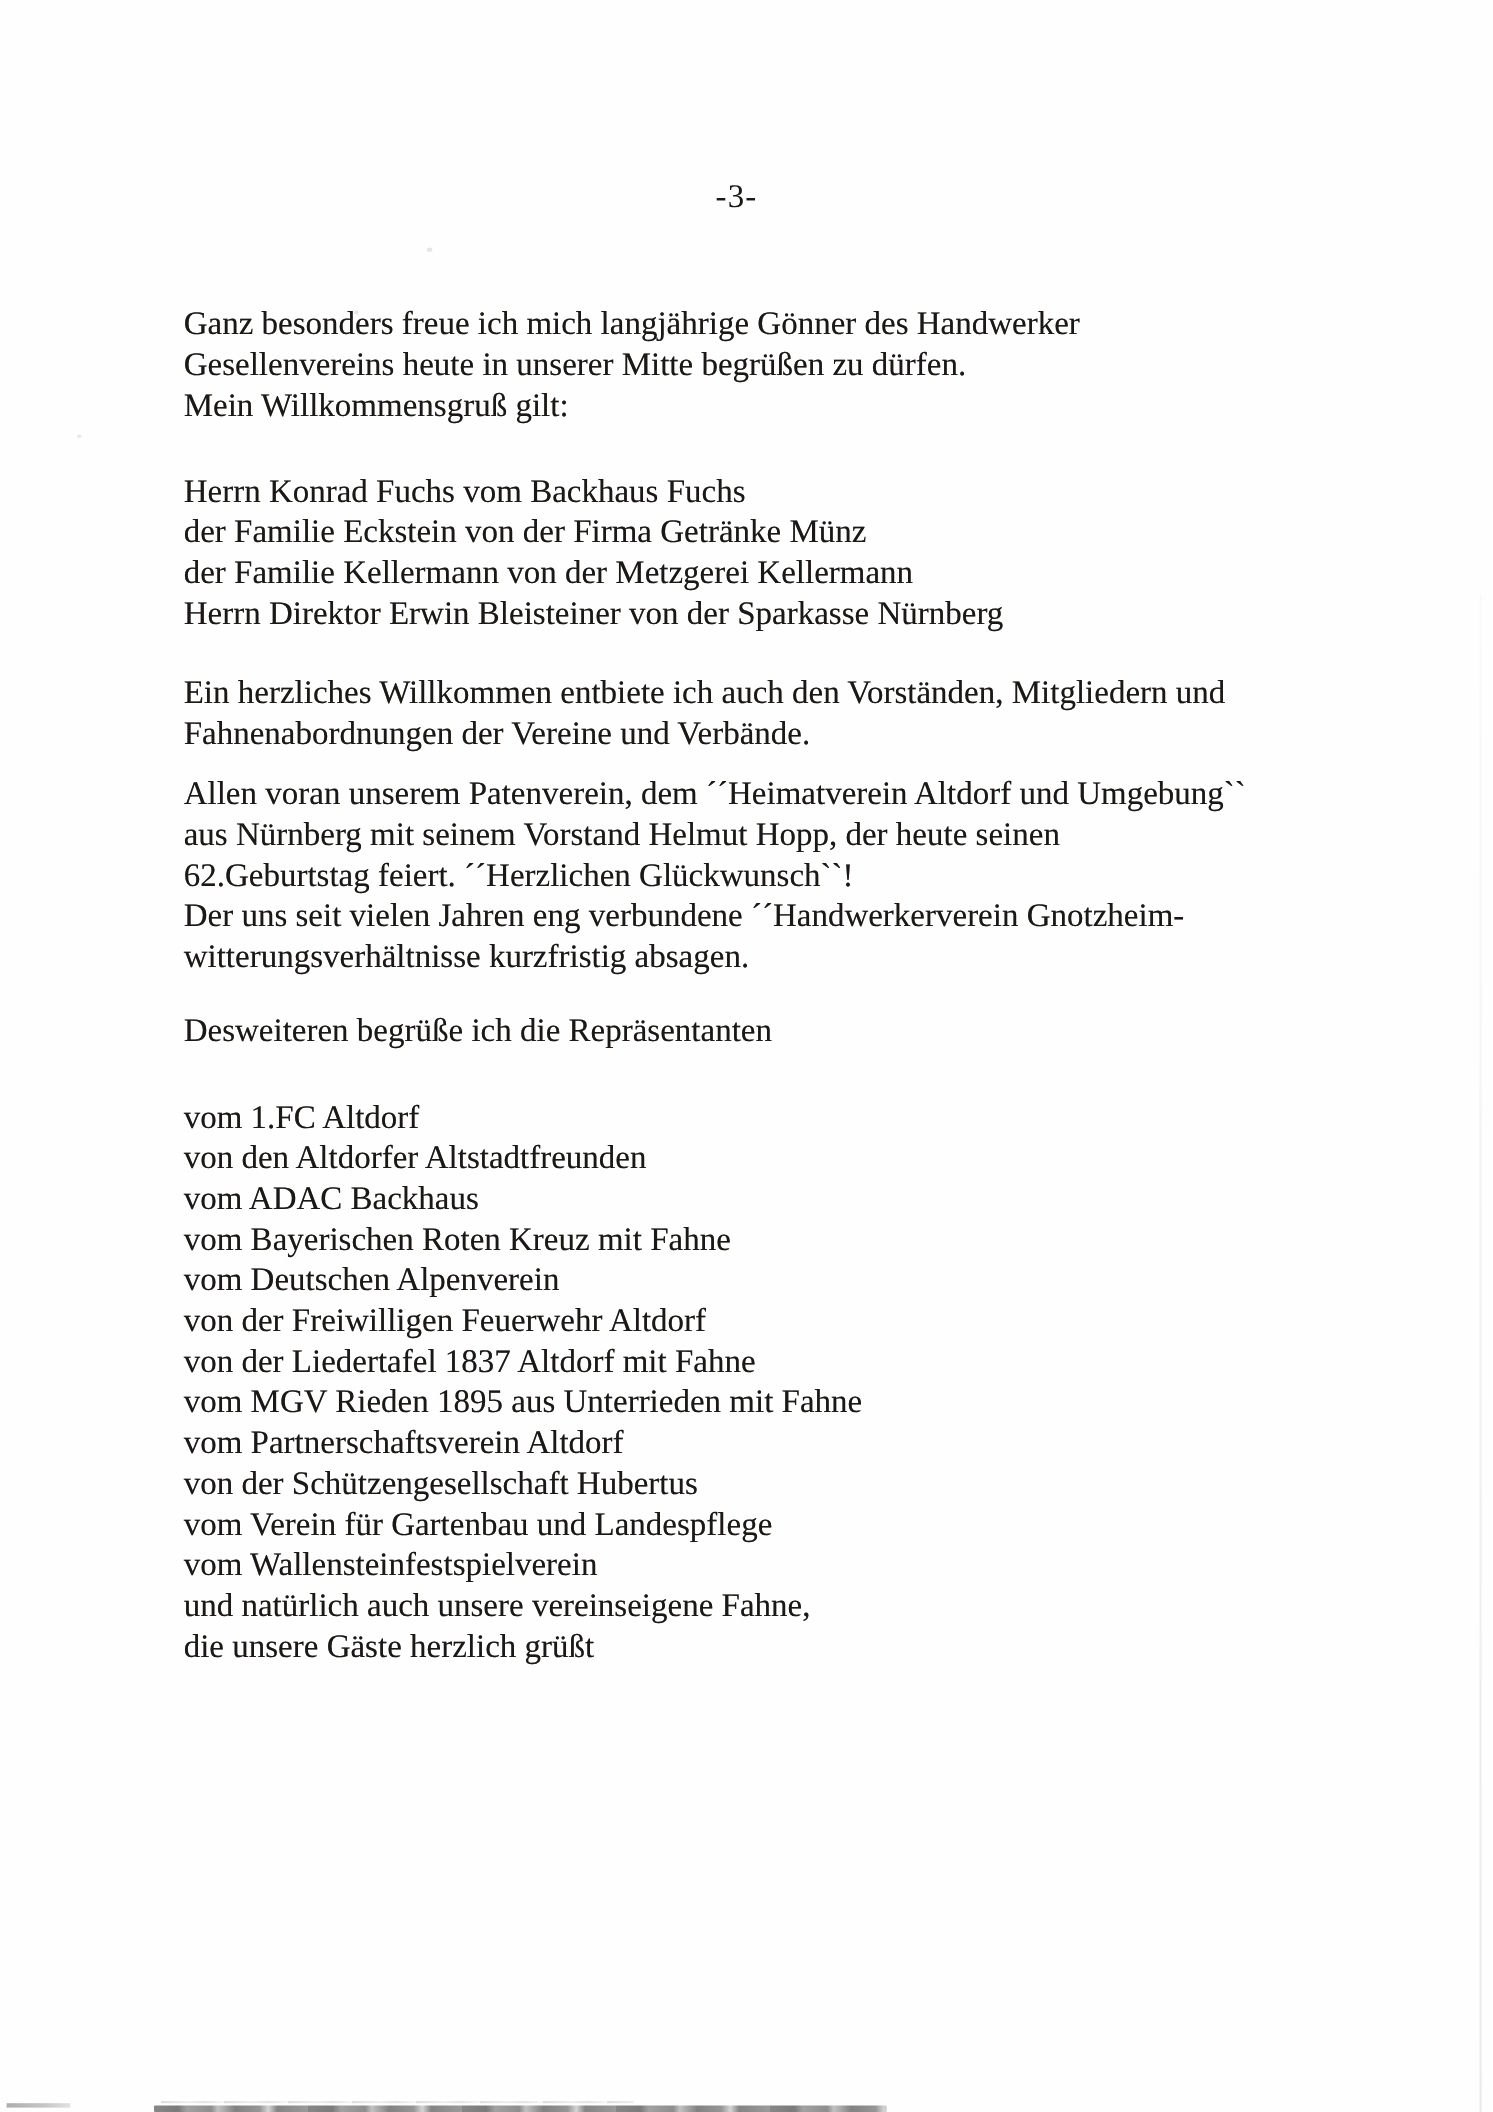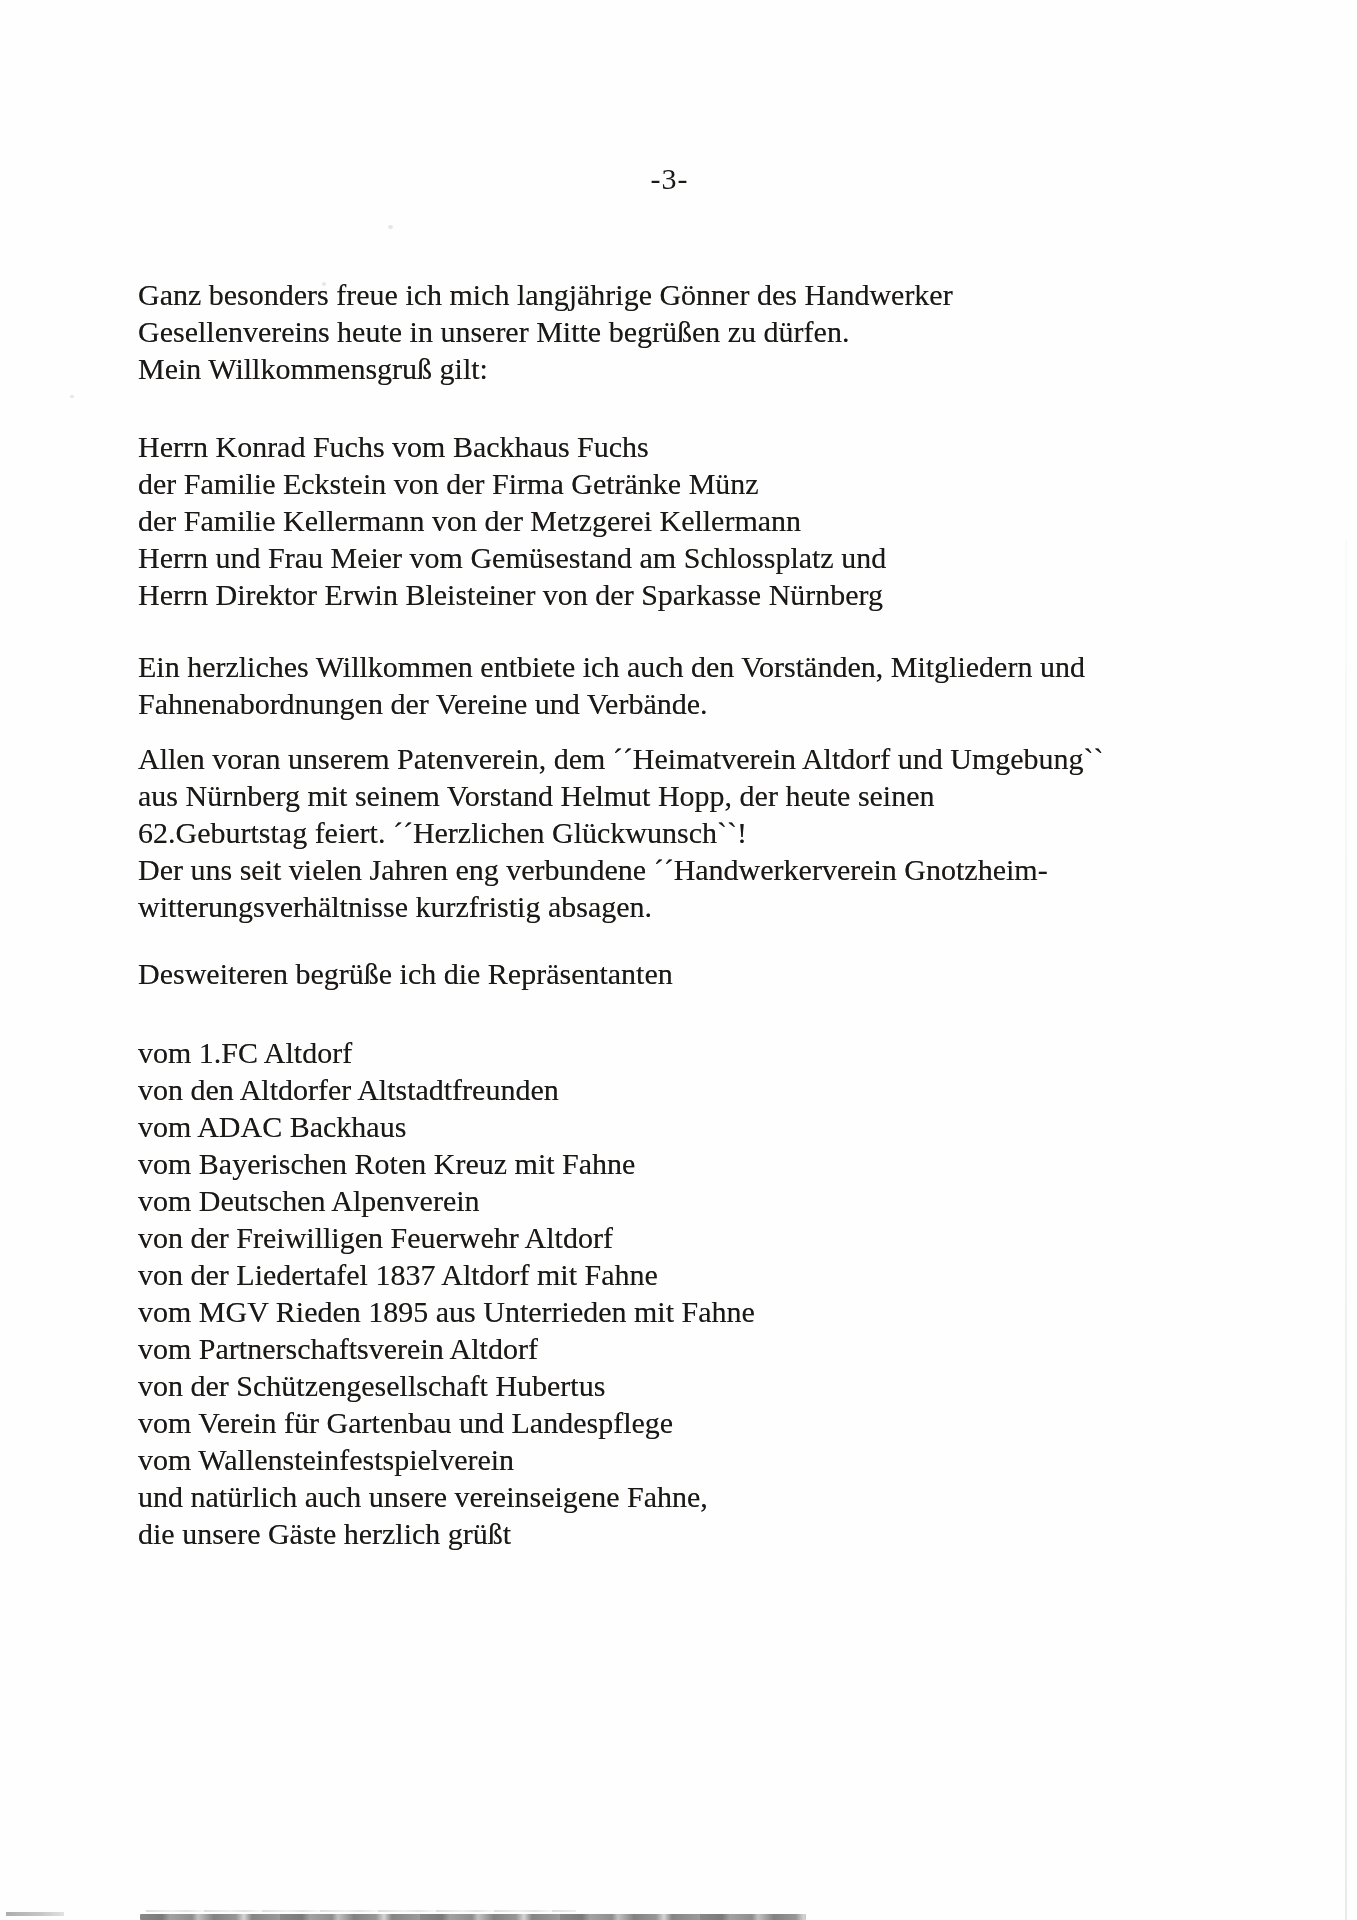--- a/index.html
+++ b/index.html
@@ -27,21 +27,21 @@
     left: 0;
     width: 1357px;
     text-align: center;
     font-size: 30px;
     line-height: 37px;
     transform: translateX(-9px);
     letter-spacing: 1px;
   }
   .doc-body {
     position: absolute;
-    left: 138px;
+    left: 167px;
     top: 276px;
     width: 1140px;
     font-size: 30px;
     line-height: 37px;
     text-shadow: 0 0 0.6px rgba(20,20,20,0.55);
   }
   .block { margin: 0 0 38px 0; }
   .block:nth-of-type(1) { margin-bottom: 41px; }
   .block:nth-of-type(2) { margin-bottom: 35px; }
   .block:nth-of-type(3) { margin-bottom: 18px; }
@@ -110,21 +110,20 @@
   <main class="doc-body" id="doc-body">
       <div class="block">
         <div class="line">Ganz besonders freue ich mich langjährige Gönner des Handwerker</div>
         <div class="line">Gesellenvereins heute in unserer Mitte begrüßen zu dürfen.</div>
         <div class="line">Mein Willkommensgruß gilt:</div>
       </div>
       <div class="block">
         <div class="line">Herrn Konrad Fuchs vom Backhaus Fuchs</div>
         <div class="line">der Familie Eckstein von der Firma Getränke Münz</div>
         <div class="line">der Familie Kellermann von der Metzgerei Kellermann</div>
-        <div class="line">Herrn und Frau Meier vom Gemüsestand am Schlossplatz und</div>
         <div class="line">Herrn Direktor Erwin Bleisteiner von der Sparkasse Nürnberg</div>
       </div>
       <div class="block">
         <div class="line">Ein herzliches Willkommen entbiete ich auch den Vorständen, Mitgliedern und</div>
         <div class="line">Fahnenabordnungen der Vereine und Verbände.</div>
       </div>
       <div class="block">
         <div class="line">Allen voran unserem Patenverein, dem ´´Heimatverein Altdorf und Umgebung``</div>
         <div class="line">aus Nürnberg mit seinem Vorstand Helmut Hopp, der heute seinen</div>
         <div class="line">62.Geburtstag feiert. ´´Herzlichen Glückwunsch``!</div>

